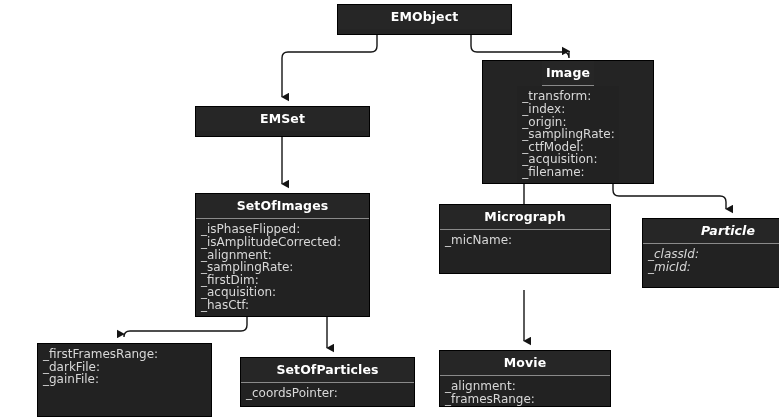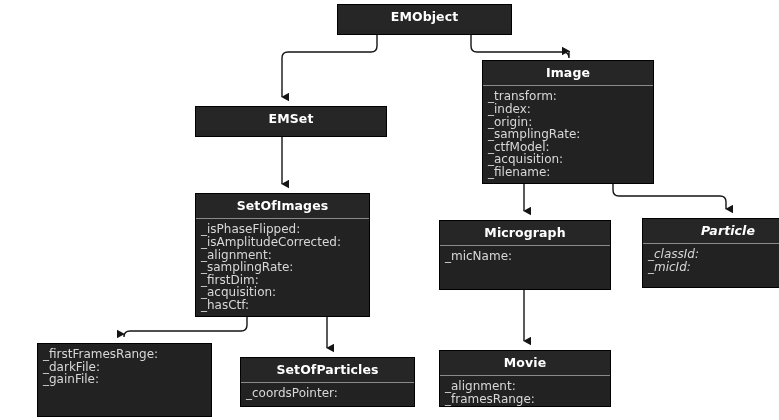--- a/index.html
+++ b/index.html
@@ -89,51 +89,51 @@
       <path d="M 292 317 L 292 348" marker-end="url(#arrowhead)"></path>
 
       <path d="M 489 290 L 489 341" marker-end="url(#arrowhead)"></path>
     </g>
   </svg>
 
   <div class="uml-class no-attrs" style="left:302px; top:4px; width:175px; height:31px;">
     <div class="uml-header">EMObject</div>
   </div>
 
-  <div class="uml-class" style="left:447px; top:60px; width:172px; height:124px;">
+  <div class="uml-class" style="left:447px; top:60px; width:172px; height:124px;align-items:center;">
     <div class="uml-header">Image</div>
     <div class="uml-attrs">
       <div class="uml-attr">_transform:</div>
       <div class="uml-attr">_index:</div>
       <div class="uml-attr">_origin:</div>
       <div class="uml-attr">_samplingRate:</div>
       <div class="uml-attr">_ctfModel:</div>
       <div class="uml-attr">_acquisition:</div>
       <div class="uml-attr">_filename:</div>
     </div>
   </div>
 
-  <div class="uml-class no-attrs" style="left:160px; top:106px; width:192px; height:31px;">
+  <div class="uml-class no-attrs" style="left:160px; top:106px; width:175px; height:31px;">
     <div class="uml-header">EMSet</div>
   </div>
 
   <div class="uml-class" style="left:160px; top:193px; width:175px; height:124px;">
     <div class="uml-header">SetOfImages</div>
     <div class="uml-attrs">
       <div class="uml-attr">_isPhaseFlipped:</div>
       <div class="uml-attr">_isAmplitudeCorrected:</div>
       <div class="uml-attr">_alignment:</div>
       <div class="uml-attr">_samplingRate:</div>
       <div class="uml-attr">_firstDim:</div>
       <div class="uml-attr">_acquisition:</div>
       <div class="uml-attr">_hasCtf:</div>
     </div>
   </div>
 
-  <div class="uml-class" style="left:404px; top:220px; width:172px; height:70px;">
+  <div class="uml-class" style="left:404px; top:204px; width:172px; height:70px;">
     <div class="uml-header">Micrograph</div>
     <div class="uml-attrs">
       <div class="uml-attr">_micName:</div>
     </div>
   </div>
 
   <div class="uml-class" style="left:607px; top:218px; width:172px; height:70px;font-style:italic;">
     <div class="uml-header">Particle</div>
     <div class="uml-attrs">
       <div class="uml-attr">_classId:</div>

